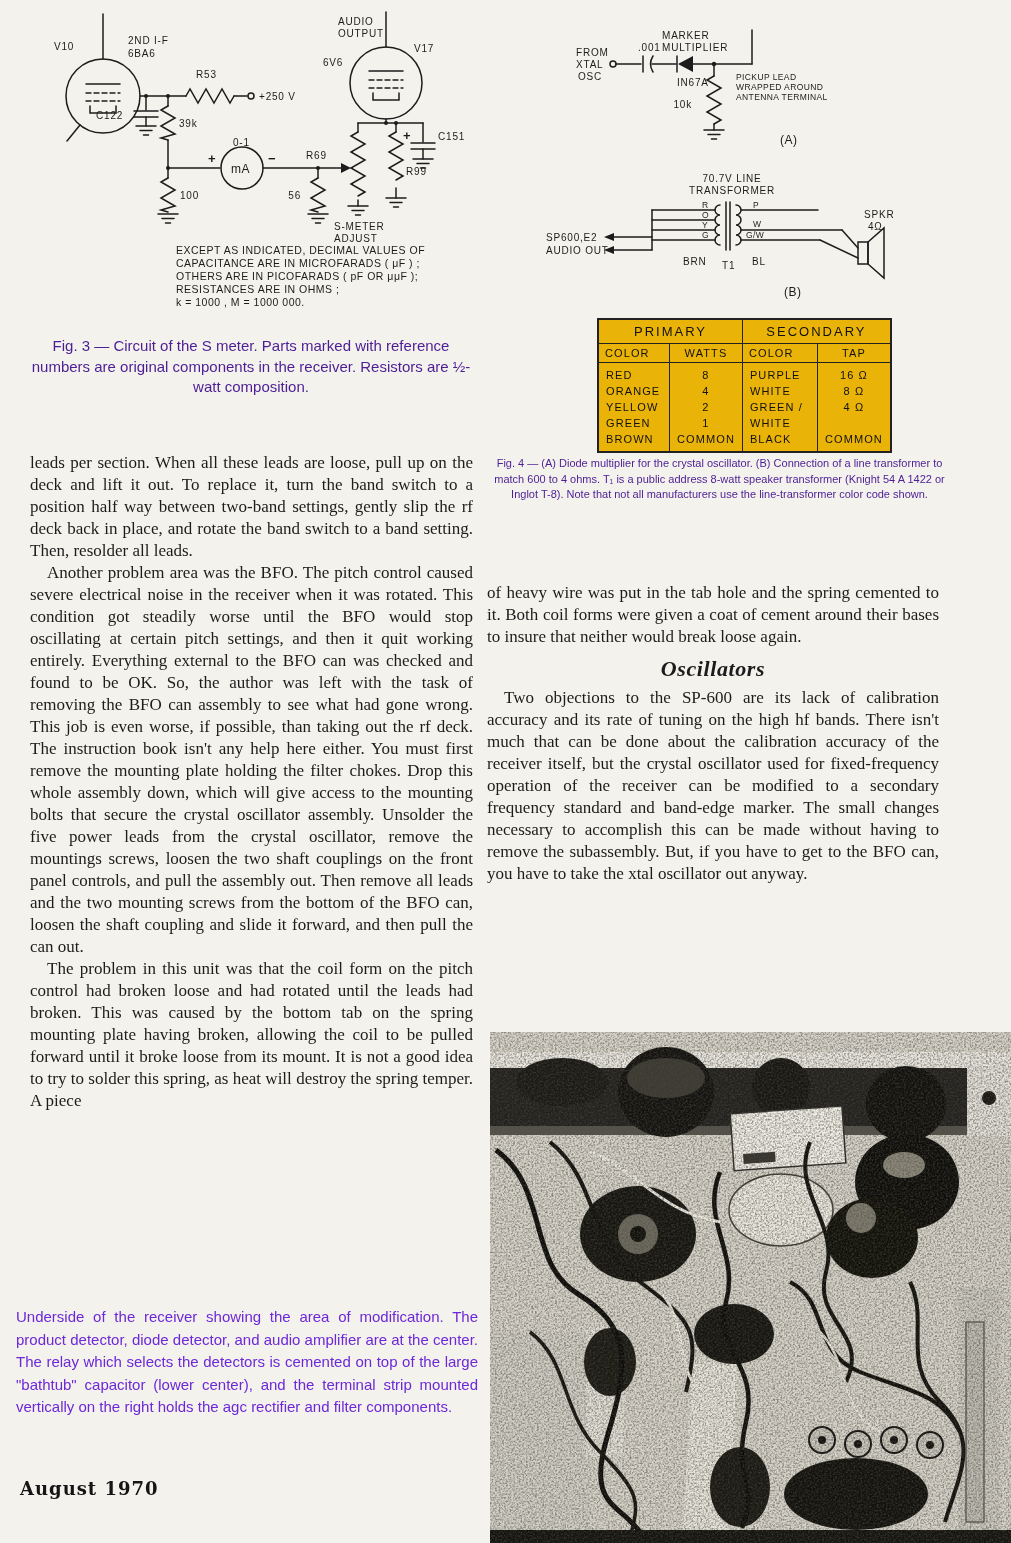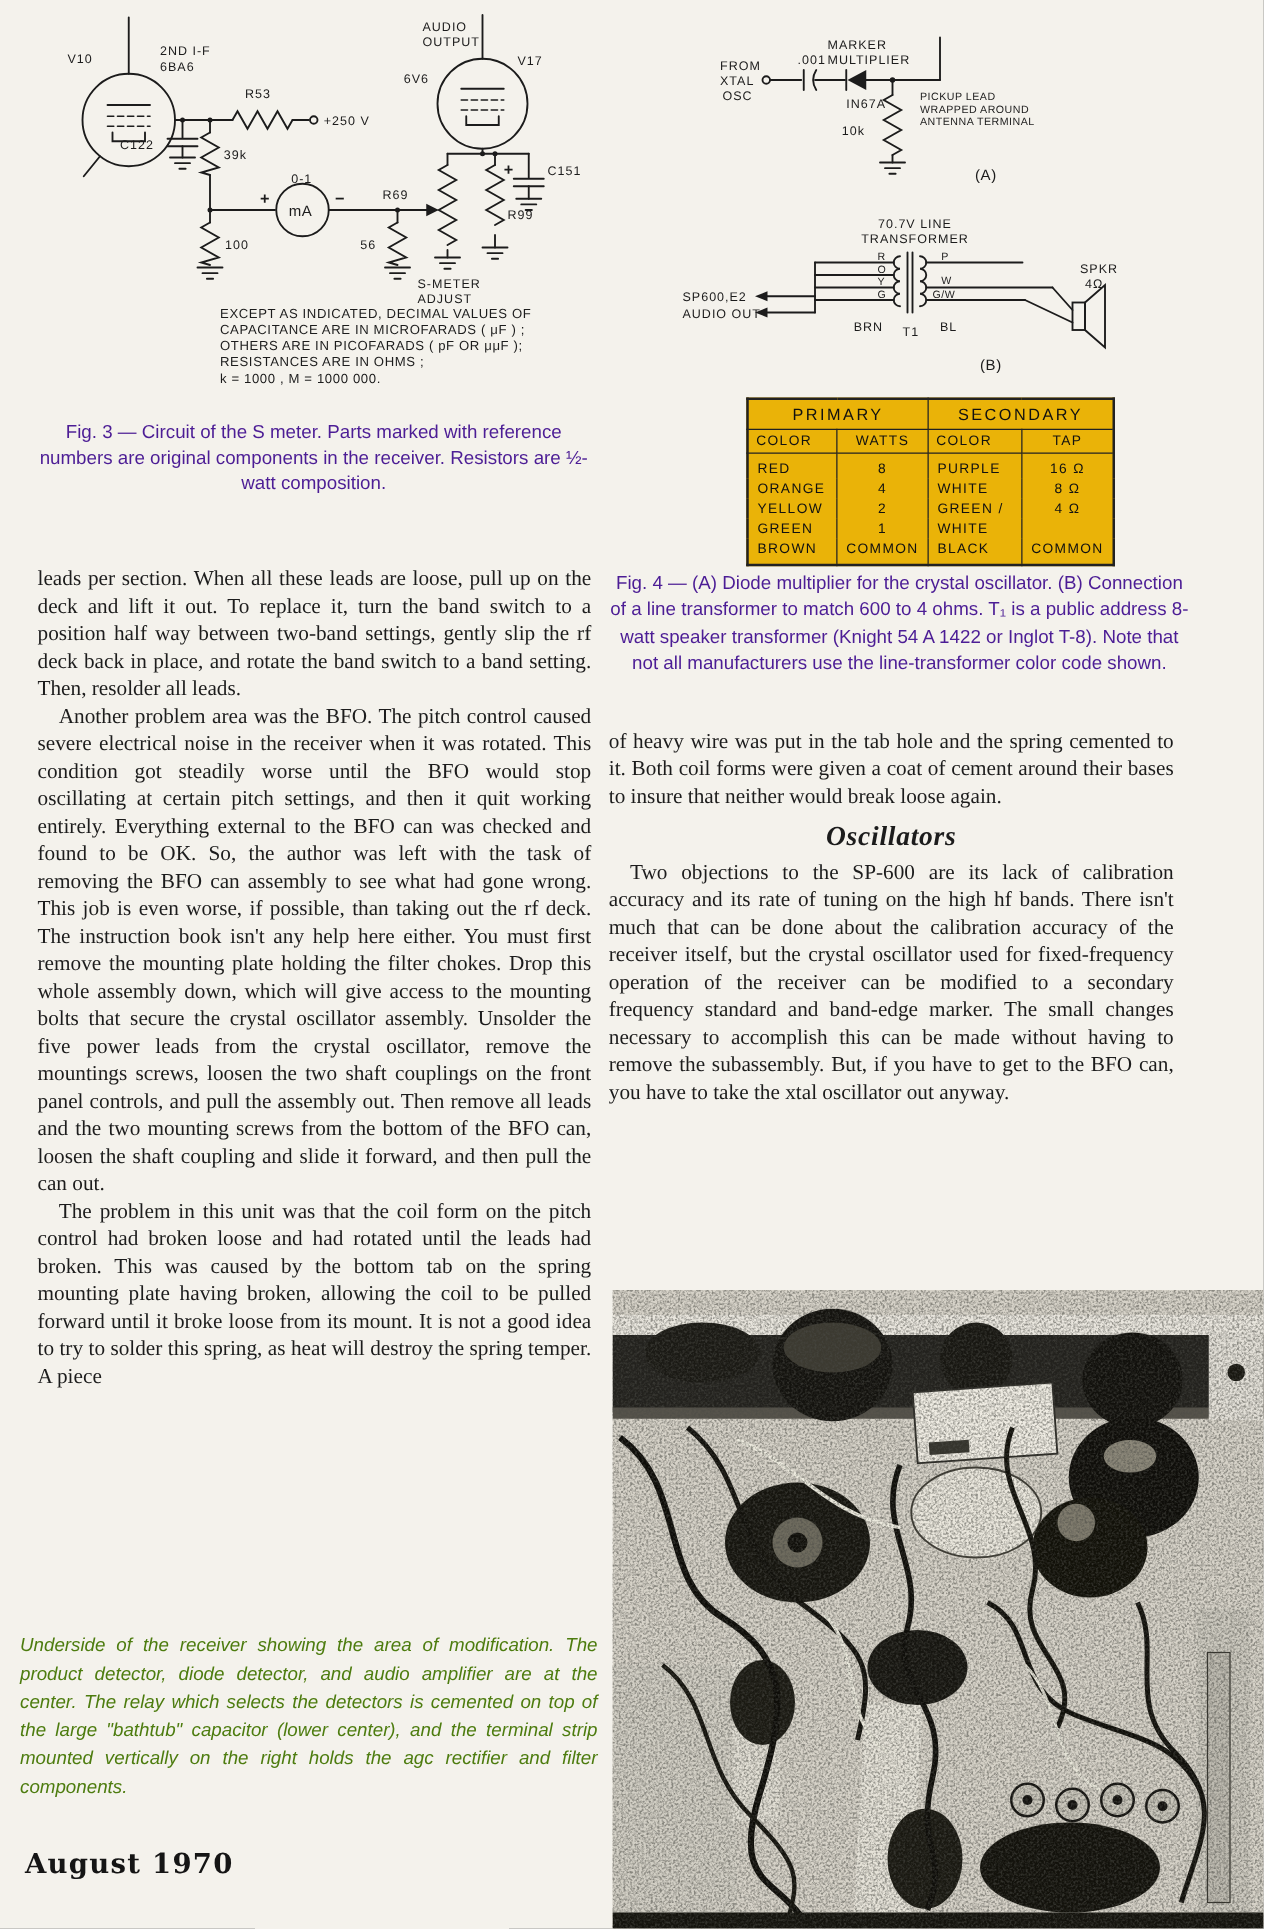--- a/index.html
+++ b/index.html
@@ -24,21 +24,21 @@
   }
   svg.sch text.small { font-size:8.5px; letter-spacing:0.4px; }
   svg.sch text.big { font-size:12px; letter-spacing:0.5px; }
   svg.sch text.note { font-size:10.5px; letter-spacing:0.5px; }
   svg.sch text.sign { font-size:13px; font-weight:bold; }
 
   .fig-caption {
     font-family:"Liberation Sans", sans-serif;
     font-size:15px; line-height:1.38; text-align:center; color:#4c1d95;
   }
-  .fig4-caption { font-size:15px; line-height:1.42; }
+  .fig4-caption { font-size:11px; line-height:1.42; }
 
   .bodycol { font-size:17px; line-height:22px; text-align:justify; }
   .bodycol p { margin:0; }
   .bodycol p.ind { text-indent:17px; }
   .osc-heading {
     font-style:italic; font-weight:bold; font-size:22px;
     text-align:center; margin:10px 0 7px 0; letter-spacing:0.6px;
   }
 
   table.xtable {
@@ -61,25 +61,25 @@
   table.xtable td:nth-child(2) { border-right:1.5px solid #222; width:52px; text-align:center; }
   table.xtable tr.ch th:nth-child(3),
   table.xtable td:nth-child(3) { border-right:1px solid #222; width:60px; }
   table.xtable tr.ch th:nth-child(4),
   table.xtable td:nth-child(4) { width:56px; text-align:center; }
   table.xtable tr.body1 td { padding-top:6px; }
   table.xtable tr.bodyN td { padding-bottom:6px; }
 
   .photo-caption {
     font-family:"Liberation Sans", sans-serif;
-    font-size:15px; line-height:1.5; text-align:justify; color:#4d7c0f;font-style:italic;
+    font-size:15px; line-height:1.5; text-align:justify; color:#6d28d9;
   }
   .footer-date {
     font-family:"DejaVu Serif", serif; font-weight:bold;
-    font-size:22px; letter-spacing:1px; color:#151515;
+    font-size:18px; letter-spacing:1px; color:#151515;
   }
 </style>
 </head>
 <body>
 
 <div class="page">
 
   <svg class="sch abs" style="left:18px;top:8px;" width="470" height="310" viewBox="0 0 470 310">
     <defs>
       <g id="gnd">

